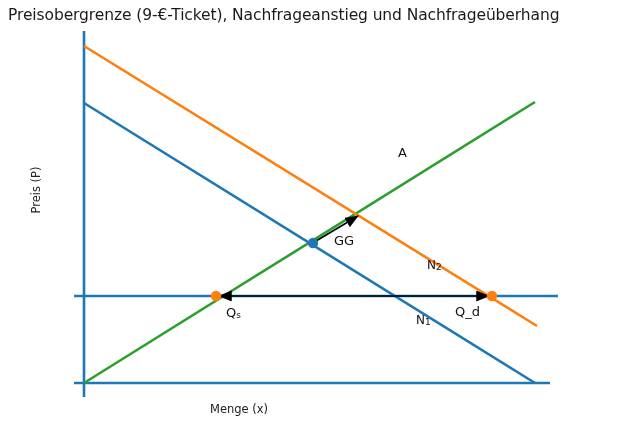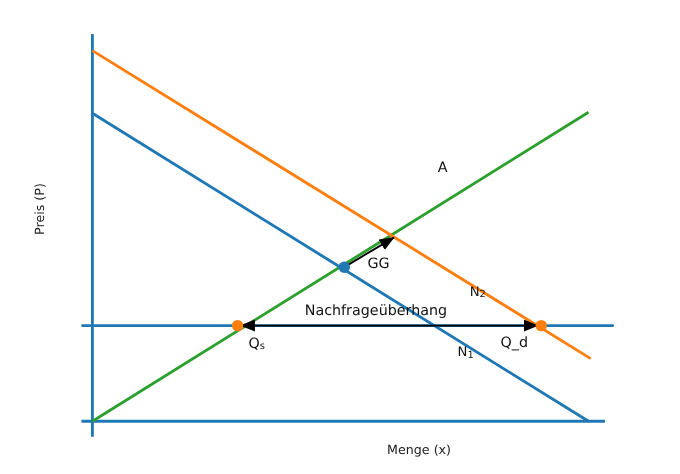--- a/index.html
+++ b/index.html
@@ -34,21 +34,21 @@
     transform: rotate(-90deg);
     transform-origin: center center;
     font-size: 11.5px;
     color: #222222;
   }
   #xlabel {
     position: absolute;
     left: 210px;
     top: 402px;
     width: 200px;
-    text-align: right;
+    text-align: left;
     font-size: 11.5px;
     color: #222222;
   }
   svg.plot {
     position: absolute;
     left: 0;
     top: 0;
   }
   .annot {
     position: absolute;
@@ -63,20 +63,21 @@
   .sub {
     font-size: 9px;
     vertical-align: -0.15em;
   }
 </style>
 </head>
 <body>
 
 <div id="figure">
 
+  <div id="title">Preisobergrenze (9-€-Ticket), Nachfrageanstieg und Nachfrageüberhang</div>
 
   <div id="ylabel">Preis (P)</div>
   <div id="xlabel">Menge (x)</div>
 
   <svg class="plot" width="618" height="431">
 
     <line x1="84" y1="31" x2="84" y2="397" stroke="#1f77b4" stroke-width="2.6"></line>
 
     <line x1="74" y1="383" x2="550" y2="383" stroke="#1f77b4" stroke-width="2.6"></line>
 
@@ -110,21 +111,20 @@
 
     <circle cx="492" cy="296" r="5.2" fill="#ff7f0e"></circle>
   </svg>
 
   <div class="annot" style="left:398px; top:145px;">A</div>
 
   <div class="annot small" style="left:399px; top:258px;"><span>N</span><span class="sub">2</span></div>
 
   <div class="annot small" style="left:388px; top:313px;"><span>N</span><span class="sub">1</span></div>
 
-  <div class="annot" style="left:277px; top:275px;">Nachfrageüberhang</div>
 
   <div class="annot" style="left:322px; top:233px;margin-left:12px;">GG</div>
 
   <div class="annot" style="left:206px; top:305px;margin-left:20px;"><span>Q</span><span class="sub">s</span></div>
 
   <div class="annot" style="left:455px; top:304px;">Q_d</div>
 
 </div>
 
 </body></html>

